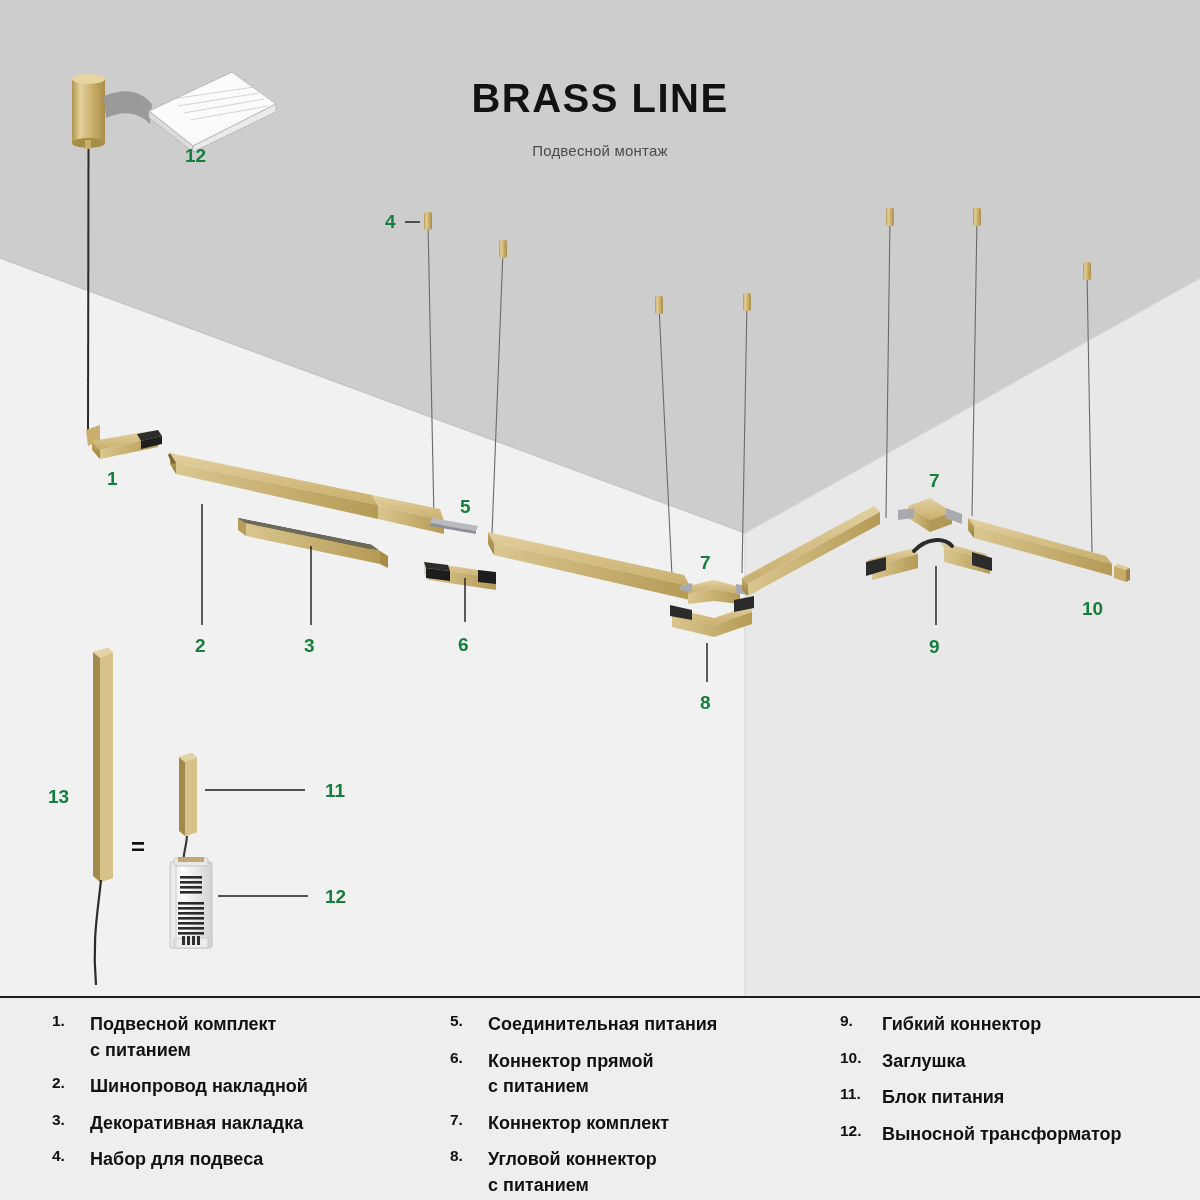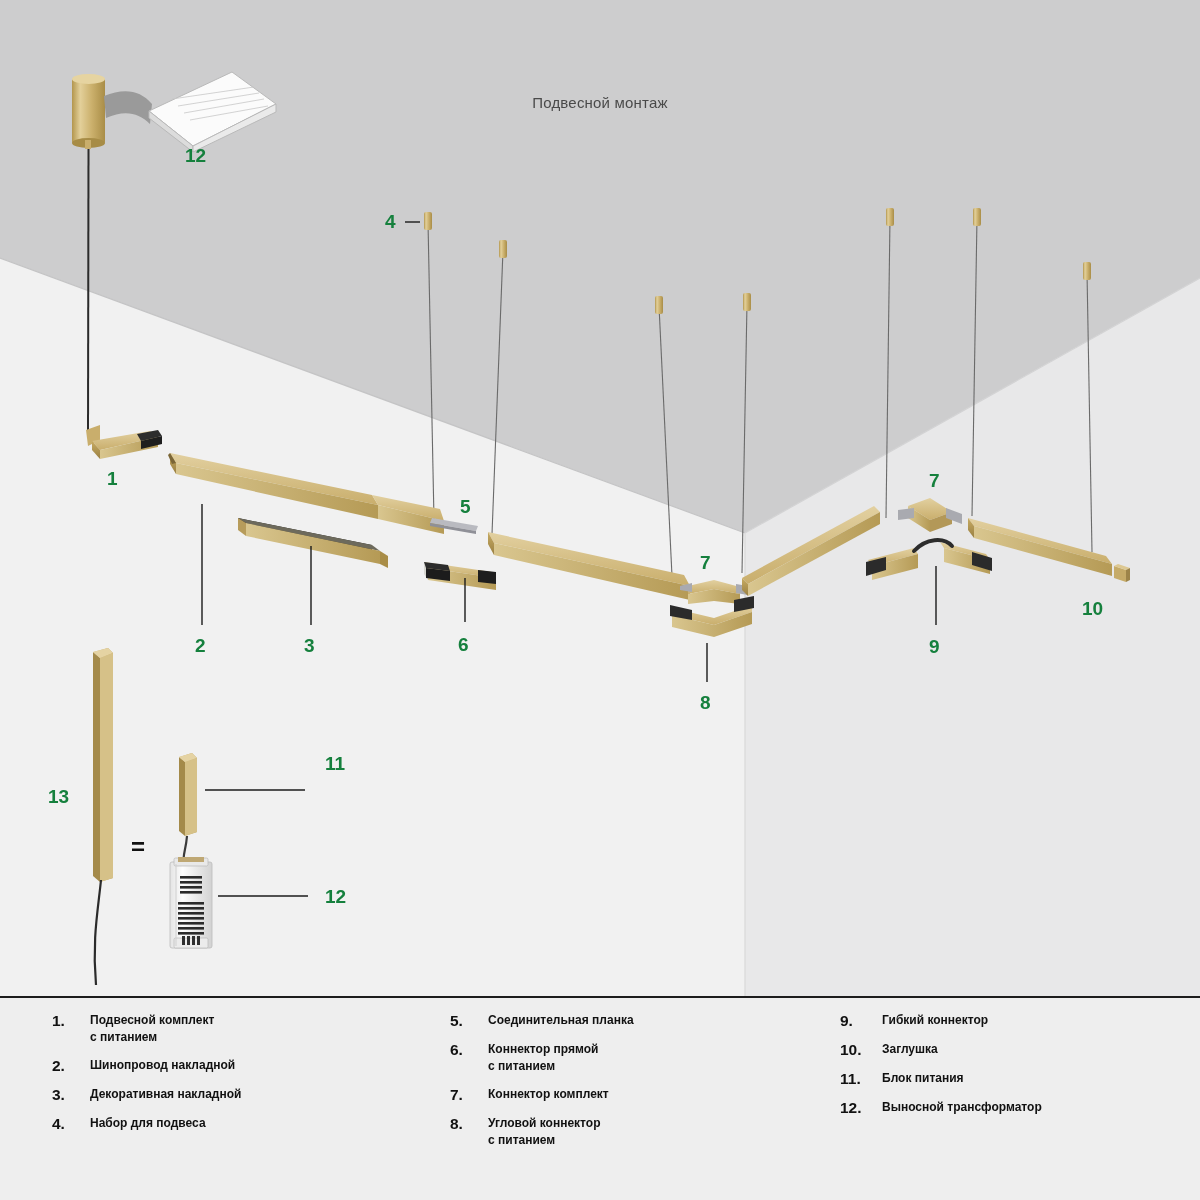--- a/index.html
+++ b/index.html
@@ -11,38 +11,38 @@
     overflow:hidden;
     position:relative;
   }
   #stage { position:absolute; left:0; top:0; width:1200px; height:1200px; }
 
   
   .scene { position:absolute; left:0; top:0; width:1200px; height:996px; overflow:hidden; }
 
   .title-block { position:absolute; left:0; top:78px; width:1200px; text-align:center; z-index:40; }
   .title { font-size:40px; font-weight:bold; letter-spacing:1.5px; color:#121212; line-height:1; }
-  .subtitle { font-size:15px; color:#4a4a4a; margin-top:16px; letter-spacing:.2px; }
+  .subtitle { font-size:15px; color:#4a4a4a; margin-top:24px; letter-spacing:.2px; }
 
   .num { position:absolute; font-size:19px; font-weight:bold; color:#15803d; z-index:30; white-space:nowrap; }
 
   .eq { position:absolute; font-size:24px; font-weight:bold; color:#111; z-index:30; }
 
   
   .legend { position:absolute; left:0; top:996px; width:1200px; height:204px; background:#eeeeee;
             border-top:2.5px solid #1d1d1d; }
   .legend-cols { position:absolute; left:0; top:0; width:1200px; height:204px; }
   .lcol { position:absolute; top:14px; }
   .lcol.c1 { left:52px; width:380px; }
   .lcol.c2 { left:450px; width:380px; }
   .lcol.c3 { left:840px; width:350px; }
   .litem { display:flex; margin-bottom:11px; }
   .lnum { font-size:15.5px; font-weight:bold; color:#111; width:38px; flex:0 0 38px; }
   .lnum.wide { width:42px; flex:0 0 42px; }
-  .ltext { font-size:12px; font-weight:bold; color:#111; line-height:1.42; }
+  .ltext { font-size:18px; font-weight:bold; color:#111; line-height:1.42; }
 </style>
 </head>
 <body>
 
 <div id="stage">
 
   <div class="scene">
     <svg width="1200" height="996" viewBox="0 0 1200 996">
       <defs>
         <linearGradient id="brassTop" x1="0" y1="0" x2="0" y2="1">
@@ -285,68 +285,69 @@
         <line x1="465" y1="578" x2="465" y2="622"></line>
         <line x1="707" y1="643" x2="707" y2="682"></line>
         <line x1="936" y1="566" x2="936" y2="625"></line>
         <line x1="205" y1="790" x2="305" y2="790"></line>
         <line x1="218" y1="896" x2="308" y2="896"></line>
       </g>
     </svg>
 
     
     <div class="title-block">
+      <div class="title">BRASS LINE</div>
       <div class="subtitle">Подвесной монтаж</div>
     </div>
 
     
     <div class="num" style="left:107px; top:468px;">1</div>
     <div class="num" style="left:195px; top:635px;">2</div>
     <div class="num" style="left:304px; top:635px;">3</div>
     <div class="num" style="left:385px; top:211px;">4</div>
     <div class="num" style="left:460px; top:496px;">5</div>
     <div class="num" style="left:458px; top:634px;">6</div>
     <div class="num" style="left:700px; top:552px;">7</div>
     <div class="num" style="left:929px; top:470px;">7</div>
     <div class="num" style="left:700px; top:692px;">8</div>
     <div class="num" style="left:929px; top:636px;">9</div>
     <div class="num" style="left:1082px; top:598px;text-align:center;">10</div>
-    <div class="num" style="left:325px; top:753px;">11</div>
+    <div class="num" style="left:325px; top:780px;">11</div>
     <div class="num" style="left:185px; top:145px;">12</div>
     <div class="num" style="left:325px; top:886px;">12</div>
     <div class="num" style="left:48px;  top:786px;">13</div>
     <div class="eq" style="left:131px; top:833px;">=</div>
   </div>
 
   <div class="legend">
     <div class="legend-cols">
       <div class="lcol c1">
         <div class="litem">
           <span class="lnum">1.</span>
           <span class="ltext" style="white-space:pre-line">Подвесной комплект
 с питанием</span>
         </div>
         <div class="litem">
           <span class="lnum">2.</span>
           <span class="ltext" style="white-space:pre-line">Шинопровод накладной</span>
         </div>
         <div class="litem">
           <span class="lnum">3.</span>
-          <span class="ltext" style="white-space:pre-line">Декоративная накладной</span>
+          <span class="ltext" style="white-space:pre-line">Декоративная накладка</span>
         </div>
         <div class="litem">
           <span class="lnum">4.</span>
           <span class="ltext" style="white-space:pre-line">Набор для подвеса</span>
         </div>
       </div>
 
       <div class="lcol c2">
         <div class="litem">
           <span class="lnum">5.</span>
-          <span class="ltext" style="white-space:pre-line">Соединительная планка</span>
+          <span class="ltext" style="white-space:pre-line">Соединительная питания</span>
         </div>
         <div class="litem">
           <span class="lnum">6.</span>
           <span class="ltext" style="white-space:pre-line">Коннектор прямой
 с питанием</span>
         </div>
         <div class="litem">
           <span class="lnum">7.</span>
           <span class="ltext" style="white-space:pre-line">Коннектор комплект</span>
         </div>

